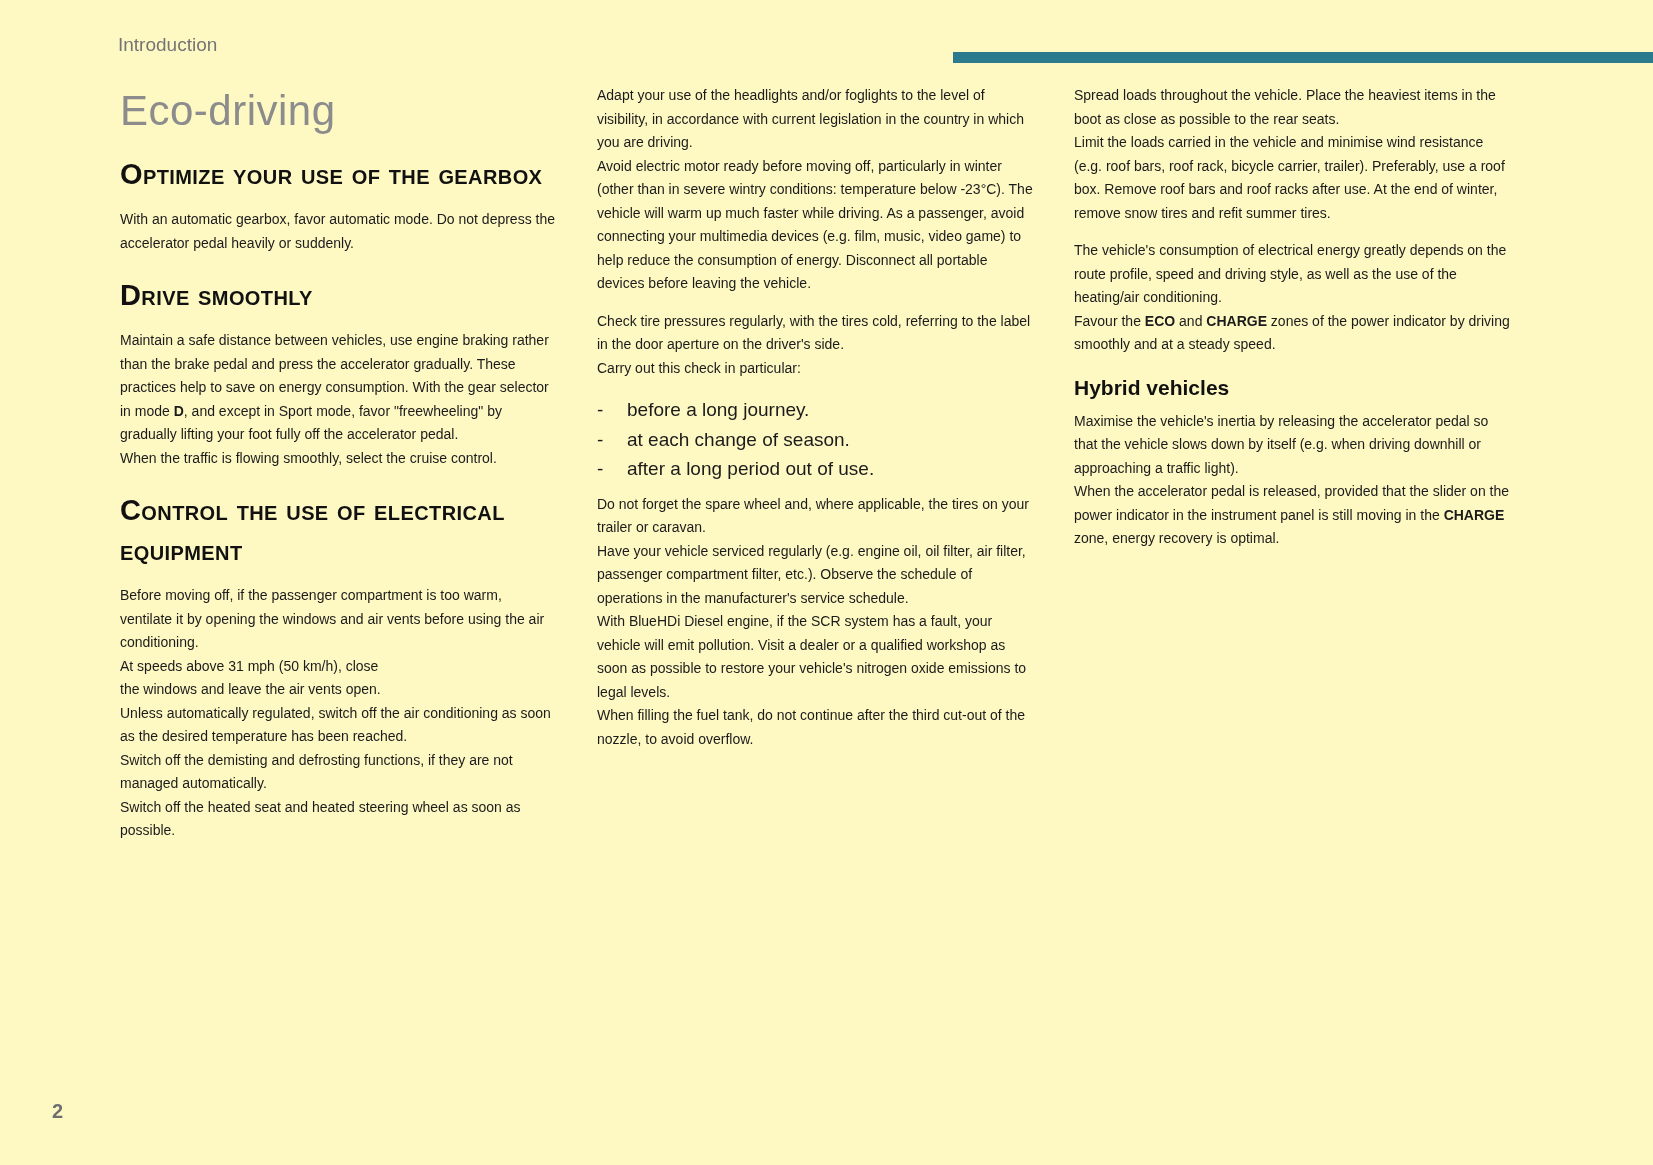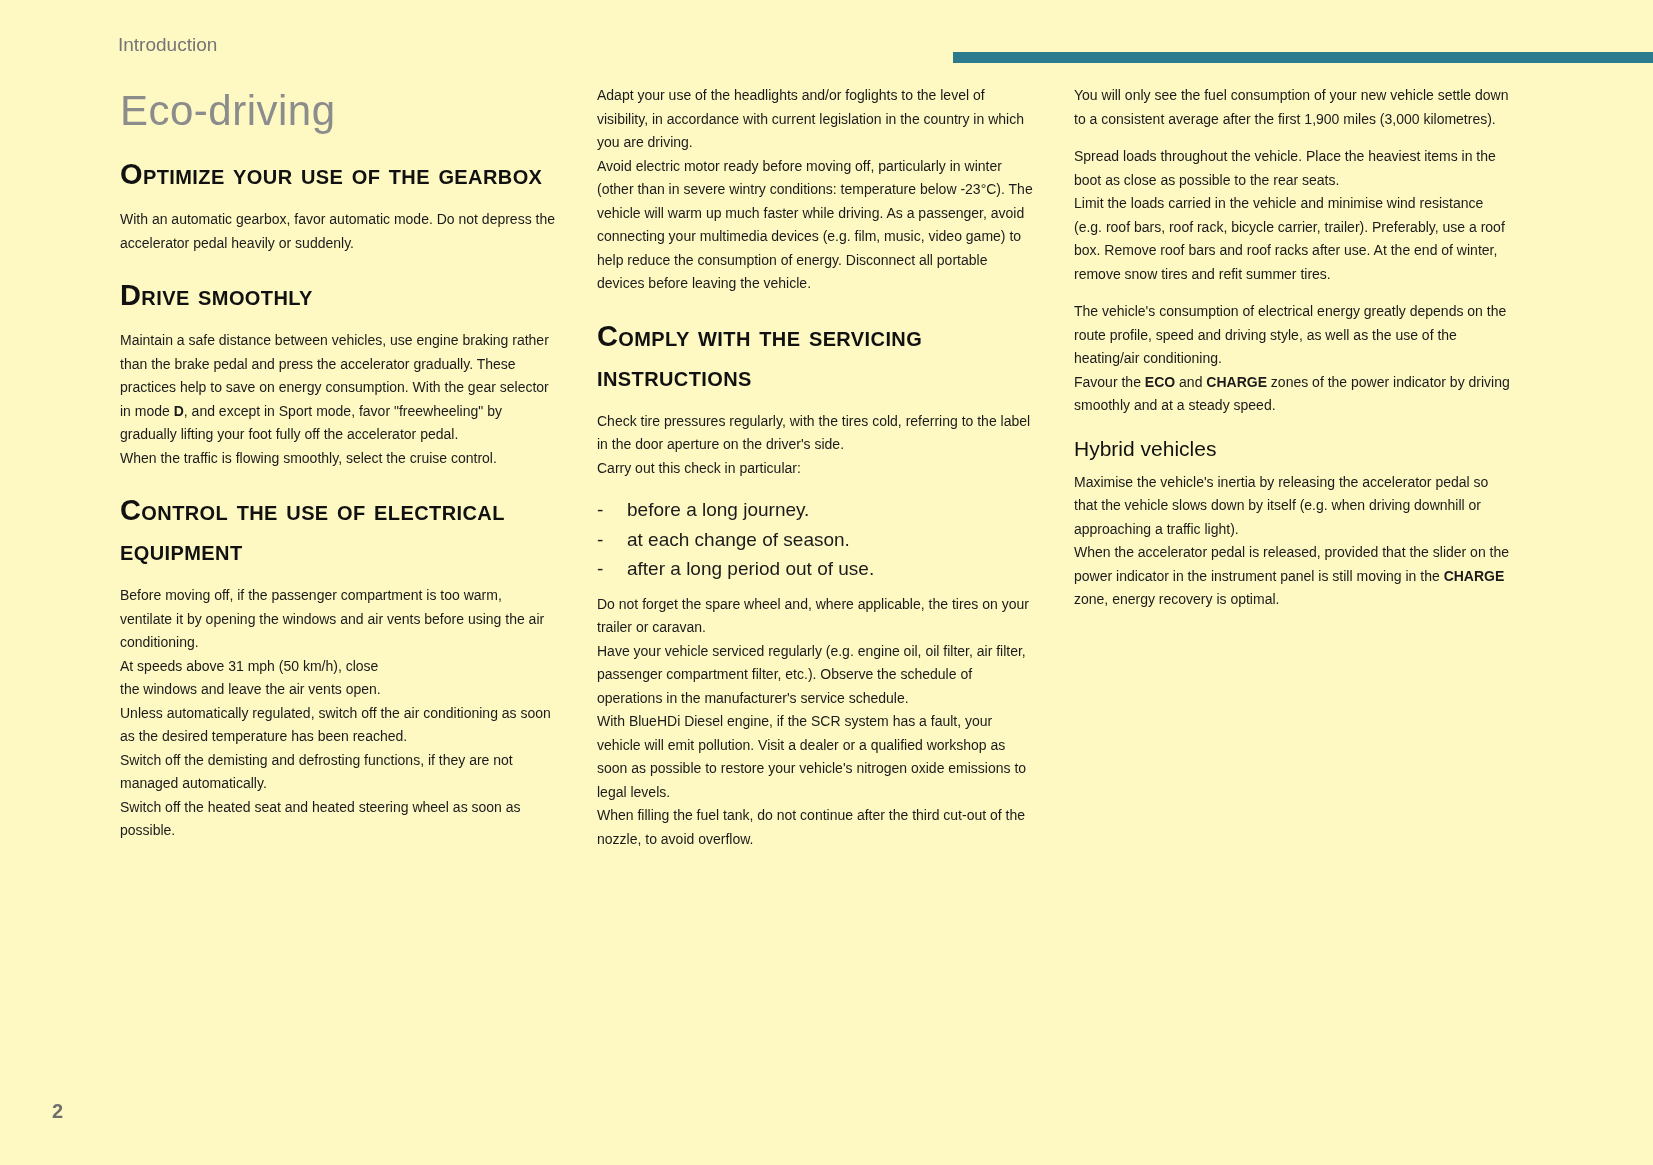--- a/index.html
+++ b/index.html
@@ -10,21 +10,21 @@
   .breadcrumb{position:absolute;left:118px;top:34px;font-size:19px;color:#757575;}
   .accent-bar{position:absolute;left:953px;right:0;top:52px;height:11px;background:#2c7a8e;}
   .columns{position:absolute;left:120px;top:84px;display:flex;gap:41px;}
   .col{width:436px;}
   .doc-title{font-size:42px;font-weight:400;color:#8c8c8c;margin:4px 0 20px;letter-spacing:0.5px;line-height:1.1;}
   .body-para{font-size:14px;line-height:23.5px;margin:0 0 14px;white-space:pre-wrap;}
   .section-heading{
     font-size:29px;line-height:40px;font-weight:700;color:#111111;
     font-variant:small-caps;letter-spacing:0.4px;margin:20px 0 14px;
   }
-  .sub-heading{font-size:21px;font-weight:400;color:#111111;margin:18px 0 10px;line-height:1.2;}
+  .sub-heading{font-size:21px;font-weight:700;color:#111111;margin:18px 0 10px;line-height:1.2;}
   .dash-list{list-style:none;margin:18px 0 12px;padding:0;font-size:19px;line-height:23.5px;}
   .dash-list li{display:flex;margin-bottom:6px;}
   .dash{width:30px;flex:none;}
   .b{font-weight:700;}
   .page-number{position:absolute;left:52px;top:1100px;font-size:20px;font-weight:700;color:#6f6f6f;}
 </style>
 </head>
 <body>
 
 <div class="page">
@@ -43,21 +43,20 @@
         <p class="body-para"><span>Before moving off, if the passenger compartment is too warm, ventilate it by opening the windows and air vents before using the air conditioning.
 At speeds above 31 mph (50 km/h), close
 the windows and leave the air vents open.
 Unless automatically regulated, switch off the air conditioning as soon as the desired temperature has been reached.
 Switch off the demisting and defrosting functions, if they are not managed automatically.
 Switch off the heated seat and heated steering wheel as soon as possible.</span></p>
       </div>
     <div class="col">
         <p class="body-para"><span>Adapt your use of the headlights and/or foglights to the level of visibility, in accordance with current legislation in the country in which you are driving.
 Avoid electric motor ready before moving off, particularly in winter (other than in severe wintry conditions: temperature below -23°C). The vehicle will warm up much faster while driving. As a passenger, avoid connecting your multimedia devices (e.g. film, music, video game) to help reduce the consumption of energy. Disconnect all portable devices before leaving the vehicle.</span></p>
-        <h2 class="section-heading"><span>Comply with the servicing instructions</span></h2>
         <p class="body-para"><span>Check tire pressures regularly, with the tires cold, referring to the label in the door aperture on the driver's side.
 Carry out this check in particular:</span></p>
         <ul class="dash-list">
           <li>
             <span class="dash">-</span>
             <span>before a long journey.</span>
           </li>
           <li>
             <span class="dash">-</span>
             <span>at each change of season.</span>
@@ -66,21 +65,20 @@
             <span class="dash">-</span>
             <span>after a long period out of use.</span>
           </li>
         </ul>
         <p class="body-para"><span>Do not forget the spare wheel and, where applicable, the tires on your trailer or caravan.
 Have your vehicle serviced regularly (e.g. engine oil, oil filter, air filter, passenger compartment filter, etc.). Observe the schedule of operations in the manufacturer's service schedule.
 With BlueHDi Diesel engine, if the SCR system has a fault, your vehicle will emit pollution. Visit a dealer or a qualified workshop as soon as possible to restore your vehicle's nitrogen oxide emissions to legal levels.
 When filling the fuel tank, do not continue after the third cut-out of the nozzle, to avoid overflow.</span></p>
       </div>
     <div class="col">
-        <p class="body-para"><span>You will only see the fuel consumption of your new vehicle settle down to a consistent average after the first 1,900 miles (3,000 kilometres).</span></p>
         <p class="body-para"><span>Spread loads throughout the vehicle. Place the heaviest items in the boot as close as possible to the rear seats.
 Limit the loads carried in the vehicle and minimise wind resistance (e.g. roof bars, roof rack, bicycle carrier, trailer). Preferably, use a roof box. Remove roof bars and roof racks after use. At the end of winter, remove snow tires and refit summer tires.</span></p>
         <p class="body-para"><span>The vehicle's consumption of electrical energy greatly depends on the route profile, speed and driving style, as well as the use of the heating/air conditioning.
 Favour the </span><span class="b">ECO</span><span> and </span><span class="b">CHARGE</span><span> zones of the power indicator by driving smoothly and at a steady speed.</span></p>
         <h3 class="sub-heading"><span>Hybrid vehicles</span></h3>
         <p class="body-para"><span>Maximise the vehicle's inertia by releasing the accelerator pedal so that the vehicle slows down by itself (e.g. when driving downhill or approaching a traffic light).
 When the accelerator pedal is released, provided that the slider on the power indicator in the instrument panel is still moving in the </span><span class="b">CHARGE</span><span> zone, energy recovery is optimal.</span></p>
       </div>
   </div>
 

